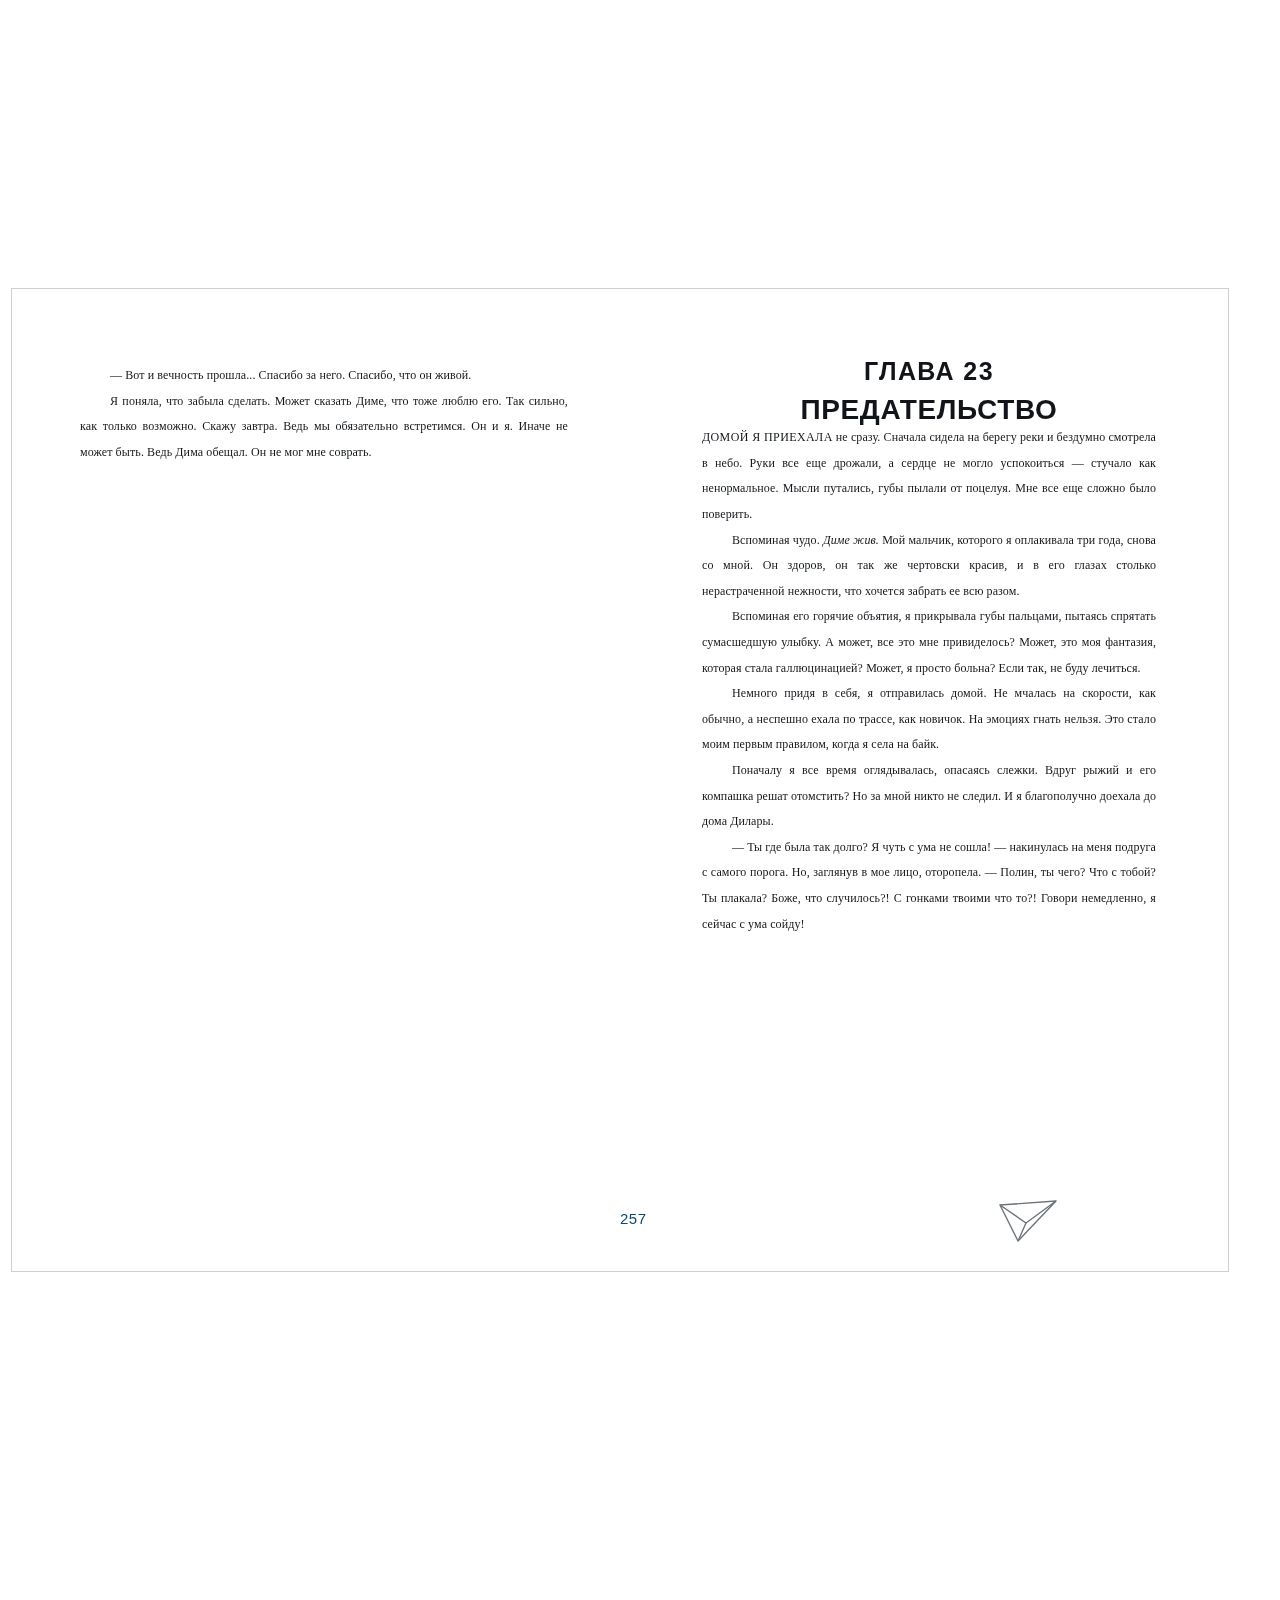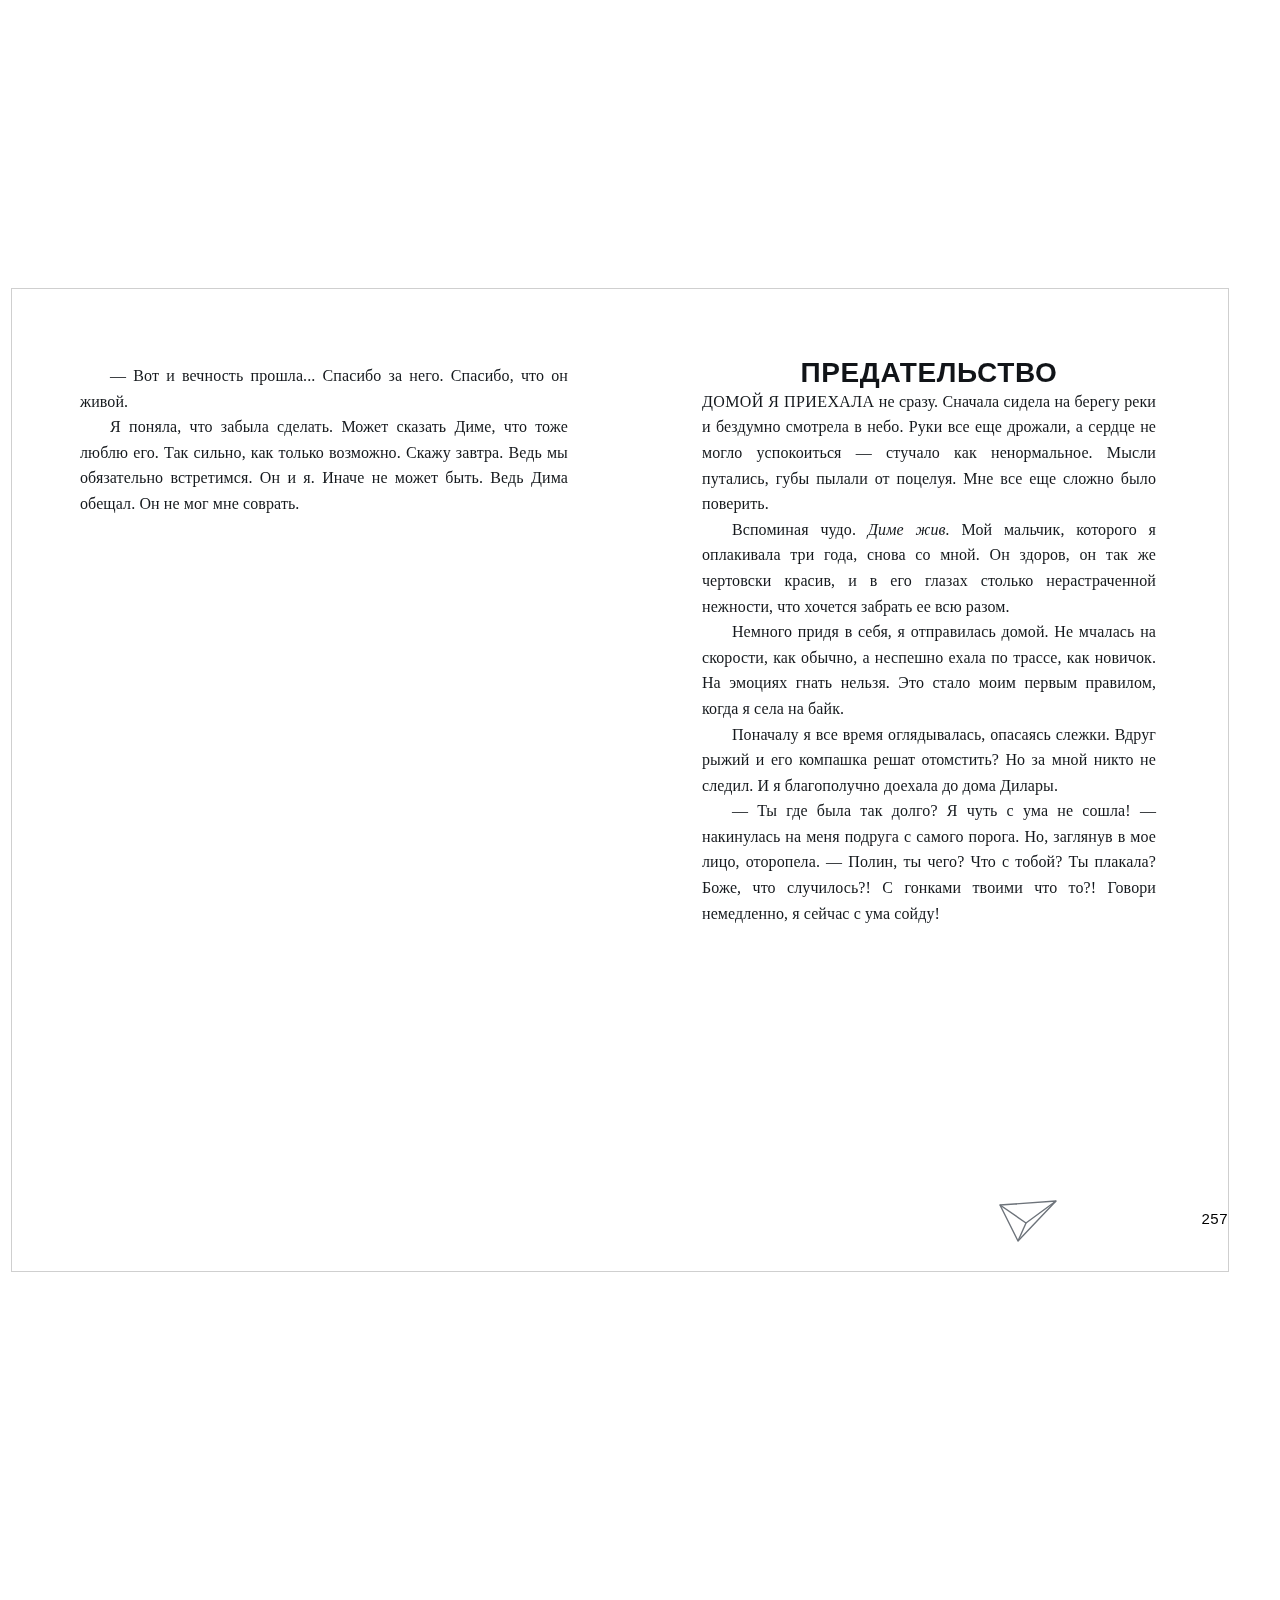--- a/index.html
+++ b/index.html
@@ -42,21 +42,21 @@
   }
 
   .page-right {
     width: 609px;
     padding: 60px 72px 0 82px;
   }
 
   
   p.body {
     margin: 0;
-    font-size: 16px;
+    font-size: 12px;
     line-height: 25.6px;
     text-align: justify;
     text-indent: 30px;
     letter-spacing: 0.1px;
     color: #14181c;
     hyphens: manual;
   }
 
   p.body.noindent {
     text-indent: 0;
@@ -101,24 +101,24 @@
   em.italic {
     font-style: italic;
   }
 
   
   .page-number {
     position: absolute;
     bottom: 44px;
     left: 0;
     width: 100%;
-    text-align: right;
+    text-align: left;
     font-family: "Liberation Sans", sans-serif;
     font-size: 15px;
-    color: #000000;
+    color: #0c4a6e;
     letter-spacing: 0.5px;
   }
 
   .plane-mark {
     position: absolute;
     bottom: 26px;
     right: 168px;
     width: 64px;
     height: 46px;
   }
@@ -131,29 +131,31 @@
   <div class="page page-left">
     <div class="left-block">
       <p class="body">— Вот и вечность прошла... Спасибо за него. Спасибо, что он живой.</p>
       <p class="body">Я поняла, что забыла сделать. Может сказать Диме, что тоже люблю его. Так сильно, как только возможно. Скажу завтра. Ведь мы обязательно встретимся. Он и я. Иначе не может быть. Ведь Дима обещал. Он не мог мне соврать.</p>
     </div>
   </div>
 
   <div class="page page-right">
 
     <div class="chapter-head">
+      <div class="chapter-number">ГЛАВА 23</div>
       <div class="chapter-title">ПРЕДАТЕЛЬСТВО</div>
     </div>
 
     <div class="right-body">
 
       <p class="body noindent"><span class="smallcaps-lead">ДОМОЙ Я ПРИЕХАЛА</span><span> не сразу. Сначала сидела на берегу реки и бездумно смотрела в небо. Руки все еще дрожали, а сердце не могло успокоиться — стучало как ненормальное. Мысли путались, губы пылали от поцелуя. Мне все еще сложно было поверить.</span></p>
 
       <p class="body"><span>Вспоминая чудо. </span><em class="italic">Диме жив.</em><span> Мой мальчик, которого я оплакивала три года, снова со мной. Он здоров, он так же чертовски красив, и в его глазах столько нерастраченной нежности, что хочется забрать ее всю разом.</span></p>
 
+      <p class="body">Вспоминая его горячие объятия, я прикрывала губы пальцами, пытаясь спрятать сумасшедшую улыбку. А может, все это мне привиделось? Может, это моя фантазия, которая стала галлюцинацией? Может, я просто больна? Если так, не буду лечиться.</p>
       <p class="body">Немного придя в себя, я отправилась домой. Не мчалась на скорости, как обычно, а неспешно ехала по трассе, как новичок. На эмоциях гнать нельзя. Это стало моим первым правилом, когда я села на байк.</p>
       <p class="body">Поначалу я все время оглядывалась, опасаясь слежки. Вдруг рыжий и его компашка решат отомстить? Но за мной никто не следил. И я благополучно доехала до дома Дилары.</p>
       <p class="body">— Ты где была так долго? Я чуть с ума не сошла! — накинулась на меня подруга с самого порога. Но, заглянув в мое лицо, оторопела. — Полин, ты чего? Что с тобой? Ты плакала? Боже, что случилось?! С гонками твоими что то?! Говори немедленно, я сейчас с ума сойду!</p>
     </div>
 
     <div class="page-number">257</div>
 
     <div class="plane-mark">
       <svg viewBox="0 0 64 46" width="64" height="46" aria-hidden="true">
         <g fill="none" stroke="#6d737a" stroke-width="1.4" stroke-linejoin="round">

